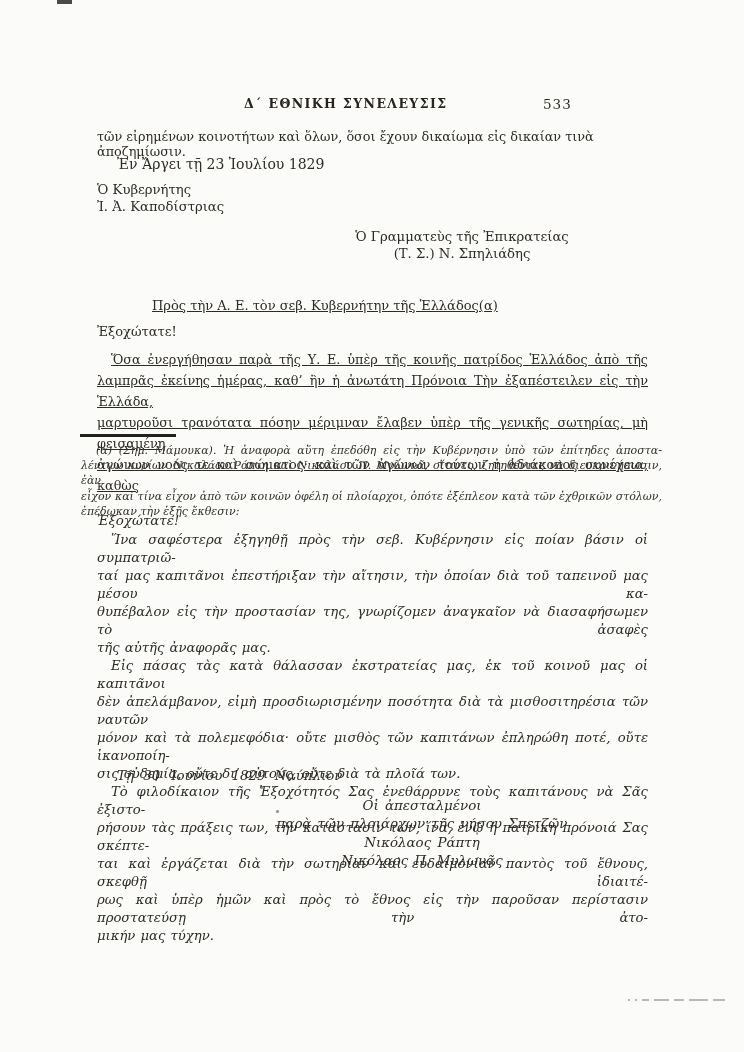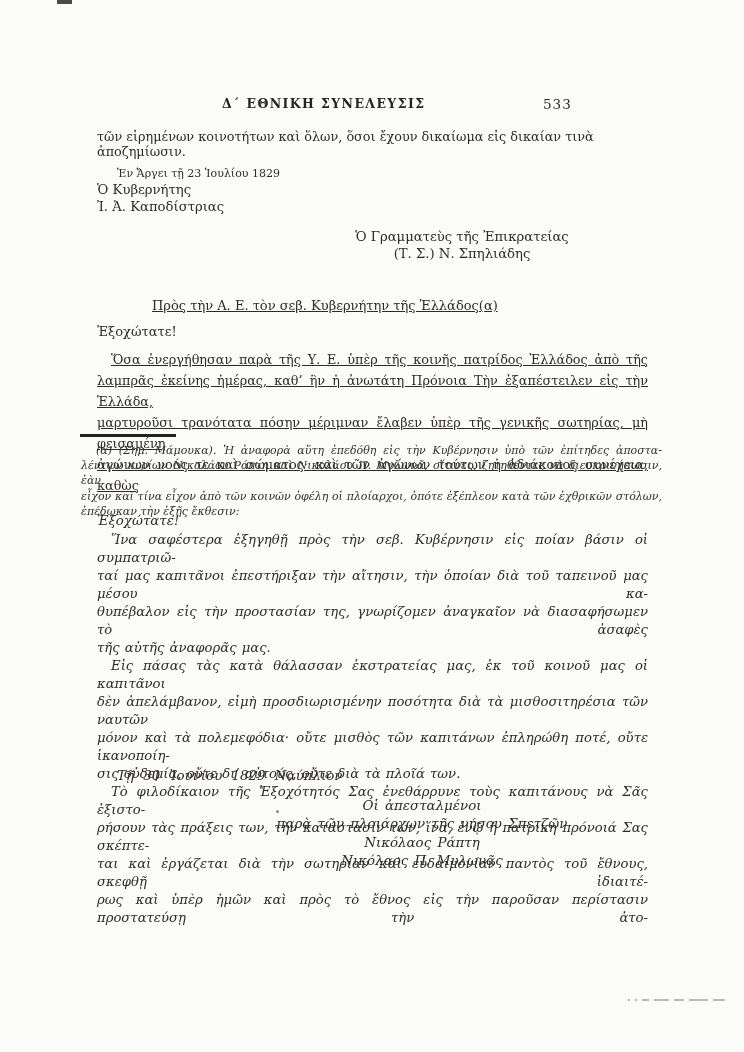--- a/index.html
+++ b/index.html
@@ -11,31 +11,31 @@
     background:#fbfbf9;
     overflow:hidden;
     font-family:"DejaVu Serif","Liberation Serif",serif;
     color:#2e2b26;
   }
   .abs{position:absolute;}
   .col{left:97px;width:551px;}
 
   
   .hdr-title{
-    top:96px;left:222px;
+    top:96px;left:244px;
     font-size:12.5px;font-weight:700;letter-spacing:1.4px;
     color:#27241f;
   }
   .hdr-page{top:96px;left:543px;font-size:13.5px;letter-spacing:1px;}
 
   
   .carryover{top:129px;font-size:12.8px;}
 
   
-  .dateline1{top:167px;font-size:11px;text-indent:20px;}
+  .dateline1{top:156px;font-size:14px;text-indent:20px;}
   .sig-gov{top:182px;left:97px;width:450px;text-align:left;font-size:13.2px;line-height:16.5px;}
   .sig-sec{top:228px;left:287px;width:350px;text-align:center;font-size:13.2px;line-height:17px;}
 
   
   .address{top:298px;font-size:13px;text-indent:55px;text-decoration:underline;}
   .salut1{top:324px;font-size:13px;}
   .para-main{top:349px;font-size:12.8px;line-height:21px;text-decoration:underline;}
 
   .ln{display:block;}
   .jus{text-align:justify;text-align-last:justify;}
@@ -120,20 +120,21 @@
     <div class="ln jus">θυπέβαλον εἰς τὴν προστασίαν της, γνωρίζομεν ἀναγκαῖον νὰ διασαφήσωμεν τὸ ἀσαφὲς</div>
     <div class="ln">τῆς αὐτῆς ἀναφορᾶς μας.</div>
     <div class="ln jus ind">Εἰς πάσας τὰς κατὰ θάλασσαν ἐκστρατείας μας, ἐκ τοῦ κοινοῦ μας οἱ καπιτᾶνοι</div>
     <div class="ln jus">δὲν ἀπελάμβανον, εἰμὴ προσδιωρισμένην ποσότητα διὰ τὰ μισθοσιτηρέσια τῶν ναυτῶν</div>
     <div class="ln jus">μόνον καὶ τὰ πολεμεφόδια· οὔτε μισθὸς τῶν καπιτάνων ἐπληρώθη ποτέ, οὔτε ἱκανοποίη-</div>
     <div class="ln">σις οὐδεμία, οὔτε δι’ αὐτούς, οὔτε διὰ τὰ πλοῖά των.</div>
     <div class="ln jus ind">Τὸ φιλοδίκαιον τῆς Ἐξοχότητός Σας ἐνεθάρρυνε τοὺς καπιτάνους νὰ Σᾶς ἐξιστο-</div>
     <div class="ln jus">ρήσουν τὰς πράξεις των, τὴν κατάστασίν των, ἵνα, ἐνῷ ἡ πατρικὴ πρόνοιά Σας σκέπτε-</div>
     <div class="ln jus">ται καὶ ἐργάζεται διὰ τὴν σωτηρίαν καὶ εὐδαιμονίαν παντὸς τοῦ ἔθνους, σκεφθῇ ἰδιαιτέ-</div>
     <div class="ln jus">ρως καὶ ὑπὲρ ἡμῶν καὶ πρὸς τὸ ἔθνος εἰς τὴν παροῦσαν περίστασιν προστατεύσῃ τὴν ἀτο-</div>
+    <div class="ln">μικήν μας τύχην.</div>
   </div>
 
   <div class="abs col dateline2">Τῇ 30 Ἰουνίου 1829 Ναύπλιον</div>
 
   <div class="abs sig-letter">
     <div class="ln">Οἱ ἀπεσταλμένοι</div>
     <div class="ln">παρὰ τῶν πλοιάρχων τῆς νήσου Σπετζῶν</div>
     <div class="ln">Νικόλαος Ράπτη</div>
     <div class="ln">Νικόλαος Π. Μυλωνᾶς</div>
   </div>

